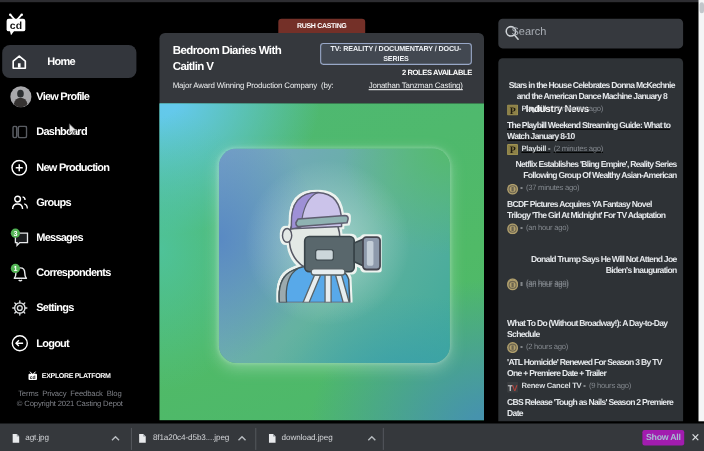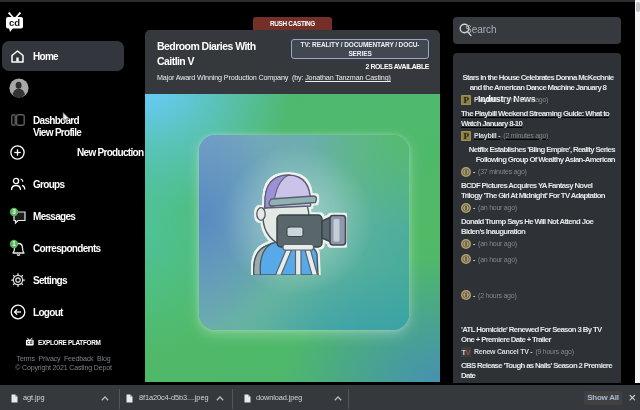--- a/index.html
+++ b/index.html
@@ -29,41 +29,41 @@
   <path d="M4 17 L8 17 L5 21 Z" fill="#fff"></path>
   <text x="9.5" y="15.2" font-size="9.5" font-weight="bold" fill="#111" text-anchor="middle" font-family="Liberation Sans">cd</text>
 </svg>
 
 <div class="abs" style="left:2px;top:41px;width:122px;height:30px;background:#33363c;border-radius:7px;"></div>
 
 <svg class="abs" style="left:10px;top:49px;" width="15" height="15" viewBox="0 0 15 15">
   <path d="M2 6.5 L7.5 2 L13 6.5 L13 13 L2 13 Z" fill="none" stroke="#fff" stroke-width="1.5" stroke-linejoin="round"></path>
   <rect x="6.3" y="8.5" width="2.4" height="4" fill="#fff"></rect>
 </svg>
-<div class="abs menu-txt" style="left:33px;top:51px;">Home</div>
+<div class="abs menu-txt" style="left:43px;top:51px;">Home</div>
 
 <svg class="abs" style="left:9px;top:78px;" width="20" height="20" viewBox="0 0 20 20">
   <circle cx="10" cy="10" r="9.6" fill="#a8a8ab"></circle>
   <ellipse cx="9.6" cy="7.2" rx="3" ry="3.5" fill="#2c2f31"></ellipse>
   <path d="M3.5 16.5 Q5 10.8 9.6 10.8 Q14.5 10.8 16 16.5 Q13.5 19.5 9.8 19.5 Q6 19.5 3.5 16.5 Z" fill="#353231"></path>
 </svg>
-<div class="abs menu-txt" style="left:33px;top:83px;margin-top:44px;">View Profile</div>
+<div class="abs menu-txt" style="left:33px;top:83px;">View Profile</div>
 
 <svg class="abs" style="left:11px;top:114px;" width="14" height="12" viewBox="0 0 14 12">
   <rect x="0.8" y="0.8" width="3.4" height="10.4" rx="1.5" fill="none" stroke="#595c62" stroke-width="1.4"></rect>
   <rect x="5.6" y="0.8" width="7.6" height="10.4" rx="1.5" fill="none" stroke="#595c62" stroke-width="1.4"></rect>
 </svg>
 <div class="abs menu-txt" style="left:33px;top:115px;">Dashboard</div>
 
 <svg class="abs" style="left:10px;top:145px;" width="15" height="15" viewBox="0 0 15 15">
   <circle cx="7.5" cy="7.5" r="6.6" fill="none" stroke="#fff" stroke-width="1.3"></circle>
   <line x1="7.5" y1="4.3" x2="7.5" y2="10.7" stroke="#fff" stroke-width="1.3"></line>
   <line x1="4.3" y1="7.5" x2="10.7" y2="7.5" stroke="#fff" stroke-width="1.3"></line>
 </svg>
-<div class="abs menu-txt" style="left:33px;top:147px;margin-left:44px;">New Production</div>
+<div class="abs menu-txt" style="left:33px;top:147px;">New Production</div>
 
 <svg class="abs" style="left:10px;top:177px;" width="16" height="14" viewBox="0 0 16 14">
   <circle cx="6" cy="4" r="2.6" fill="none" stroke="#fff" stroke-width="1.3"></circle>
   <path d="M1.5 13 Q1.5 8.5 6 8.5 Q10.5 8.5 10.5 13" fill="none" stroke="#fff" stroke-width="1.3"></path>
   <path d="M10.5 2 Q12.8 2.5 12.8 4.8" fill="none" stroke="#fff" stroke-width="1.2"></path>
   <path d="M12 8.3 Q14.8 9 14.8 12.5" fill="none" stroke="#fff" stroke-width="1.2"></path>
 </svg>
 <div class="abs menu-txt" style="left:33px;top:179px;">Groups</div>
 
 <svg class="abs" style="left:9px;top:207px;" width="19" height="18" viewBox="0 0 19 18">
@@ -111,21 +111,21 @@
 <svg class="abs" style="left:62px;top:112px;" width="9" height="12" viewBox="0 0 9 12">
   <path d="M1 0.5 L1 9.2 L3.1 7.3 L4.4 10.6 L5.9 10 L4.6 6.8 L7.4 6.7 Z" fill="#e8e8e8" stroke="#555" stroke-width="0.7"></path>
 </svg>
 
 <div class="abs" style="left:253px;top:17px;width:79px;height:13px;background:#743028;border-radius:3px 3px 0 0;color:#fff;font-weight:bold;font-size:6.4px;letter-spacing:-0.3px;text-align:center;line-height:14px;">RUSH CASTING</div>
 
 <div class="abs" style="left:145px;top:30px;width:295px;height:64px;background:#35383d;border-radius:5px 5px 0 0;"></div>
 <div class="abs" style="left:157px;top:39px;color:#fff;font-weight:bold;font-size:10.5px;line-height:14.5px;letter-spacing:-0.55px;">Bedroom Diaries With<br>Caitlin V</div>
 <div class="abs" style="left:291px;top:39px;width:138px;height:19.5px;border:1px solid #98a7c7;border-radius:3px;background:rgba(150,168,205,.14);color:#eef1f5;font-weight:bold;font-size:6.5px;line-height:8.6px;text-align:center;padding-top:1.4px;letter-spacing:-0.1px;">TV: REALITY / DOCUMENTARY / DOCU-<br>SERIES</div>
 <div class="abs" style="left:300px;top:62.5px;width:129px;text-align:right;color:#fff;font-weight:bold;font-size:6.9px;letter-spacing:-0.35px;">2 ROLES AVAILABLE</div>
-<div class="abs" style="left:157px;top:73px;color:#eceeef;font-size:7.2px;letter-spacing:-0.15px;">Major Award Winning Production Company&nbsp; (by: <span style="text-decoration:underline;">Jonathan Tanzman Casting)</span></div>
+<div class="abs" style="left:157px;top:73px;color:#eceeef;font-size:7.2px;letter-spacing:-0.15px;">Major Award Winning Production Company&nbsp; (by: <span style="text-decoration:underline;margin-left:30px;">Jonathan Tanzman Casting)</span></div>
 
 <div class="abs" style="left:145px;top:94px;width:295px;height:288px;background:
   radial-gradient(ellipse 130px 180px at 0% 46%, rgba(78,198,172,.7), rgba(78,198,172,0) 72%),
   radial-gradient(ellipse 218px 185px at -2% -3%, #64c9ec 12%, rgba(98,201,236,0) 70%),
   radial-gradient(ellipse 235px 195px at 102% 103%, #4693ad 8%, rgba(70,147,173,0) 70%),
   linear-gradient(160deg, #4eb873 0%, #50ba67 60%, #4cb76d 100%);">
 
   <div style="position:absolute;left:54px;top:41px;width:210px;height:195px;border-radius:16px;
     background:
       radial-gradient(circle 75px at 47% 44%, rgba(210,232,235,.6), rgba(210,232,235,0) 100%),
@@ -219,21 +219,21 @@
   <div class="news-src">
     <svg width="10" height="10" viewBox="0 0 10 10">
         <circle cx="5" cy="5" r="5" fill="#b1a06d"></circle>
         <circle cx="5" cy="5" r="3.2" fill="none" stroke="#6d6550" stroke-width="1"></circle>
         <rect x="4" y="3" width="2" height="4" fill="#6d6550"></rect>
       </svg>
     <span class="nm" style="margin-left:2px;">-</span>
       <span class="tm">(an hour ago)</span>
   </div>
 </div>
-<div class="news-item" style="top:217px;">
+<div class="news-item" style="top:231px;text-align:right;">
   <div class="news-title">Donald Trump Says He Will Not Attend Joe<br>Biden's Inauguration</div>
   <div class="news-src">
     <svg width="10" height="10" viewBox="0 0 10 10">
         <circle cx="5" cy="5" r="5" fill="#b1a06d"></circle>
         <circle cx="5" cy="5" r="3.2" fill="none" stroke="#6d6550" stroke-width="1"></circle>
         <rect x="4" y="3" width="2" height="4" fill="#6d6550"></rect>
       </svg>
     <span class="nm" style="margin-left:2px;">-</span>
       <span class="tm">(an hour ago)</span>
   </div>
@@ -243,20 +243,21 @@
     <svg width="10" height="10" viewBox="0 0 10 10">
         <circle cx="5" cy="5" r="5" fill="#b1a06d"></circle>
         <circle cx="5" cy="5" r="3.2" fill="none" stroke="#6d6550" stroke-width="1"></circle>
         <rect x="4" y="3" width="2" height="4" fill="#6d6550"></rect>
       </svg>
     <span class="nm" style="margin-left:2px;">-</span>
       <span class="tm">(an hour ago)</span>
   </div>
 </div>
 <div class="news-item" style="top:289px;">
+  <div class="news-title">What To Do (Without Broadway!): A Day-to-Day<br>Schedule</div>
   <div class="news-src">
     <svg width="10" height="10" viewBox="0 0 10 10">
         <circle cx="5" cy="5" r="5" fill="#b1a06d"></circle>
         <circle cx="5" cy="5" r="3.2" fill="none" stroke="#6d6550" stroke-width="1"></circle>
         <rect x="4" y="3" width="2" height="4" fill="#6d6550"></rect>
       </svg>
     <span class="nm" style="margin-left:2px;">-</span>
       <span class="tm">(2 hours ago)</span>
   </div>
 </div>
@@ -304,14 +305,14 @@
 <svg class="abs" style="left:244px;top:394px;" width="7" height="9" viewBox="0 0 7 9">
     <path d="M0.5 0.5 L4.2 0.5 L6.5 2.8 L6.5 8.5 L0.5 8.5 Z" fill="#e8eaec"></path>
     <path d="M4.2 0.5 L4.2 2.8 L6.5 2.8 Z" fill="#9aa0a6"></path>
   </svg>
 <div class="chip-txt" style="left:256px;">download.jpeg</div>
 <svg class="abs" style="left:334px;top:396px;" width="8" height="5" viewBox="0 0 8 5">
     <path d="M0.8 4.2 L4 1 L7.2 4.2" fill="none" stroke="#b6babe" stroke-width="1.3"></path>
   </svg>
 <div class="sep" style="left:348px;"></div>
 
-<div class="abs" style="left:584px;top:391px;width:38px;height:14px;background:#404040;border-radius:2px;color:#a7bbd2;font-weight:bold;font-size:8px;letter-spacing:-0.25px;text-align:center;line-height:14px;">Show All</div>
+<div class="abs" style="left:584px;top:391px;width:38px;height:14px;background:#a21caf;border-radius:2px;color:#a7bbd2;font-weight:bold;font-size:8px;letter-spacing:-0.25px;text-align:center;line-height:14px;">Show All</div>
 <div class="abs" style="left:628.5px;top:390px;color:#dfe2e5;font-size:13px;">×</div>
 
 </body></html>

